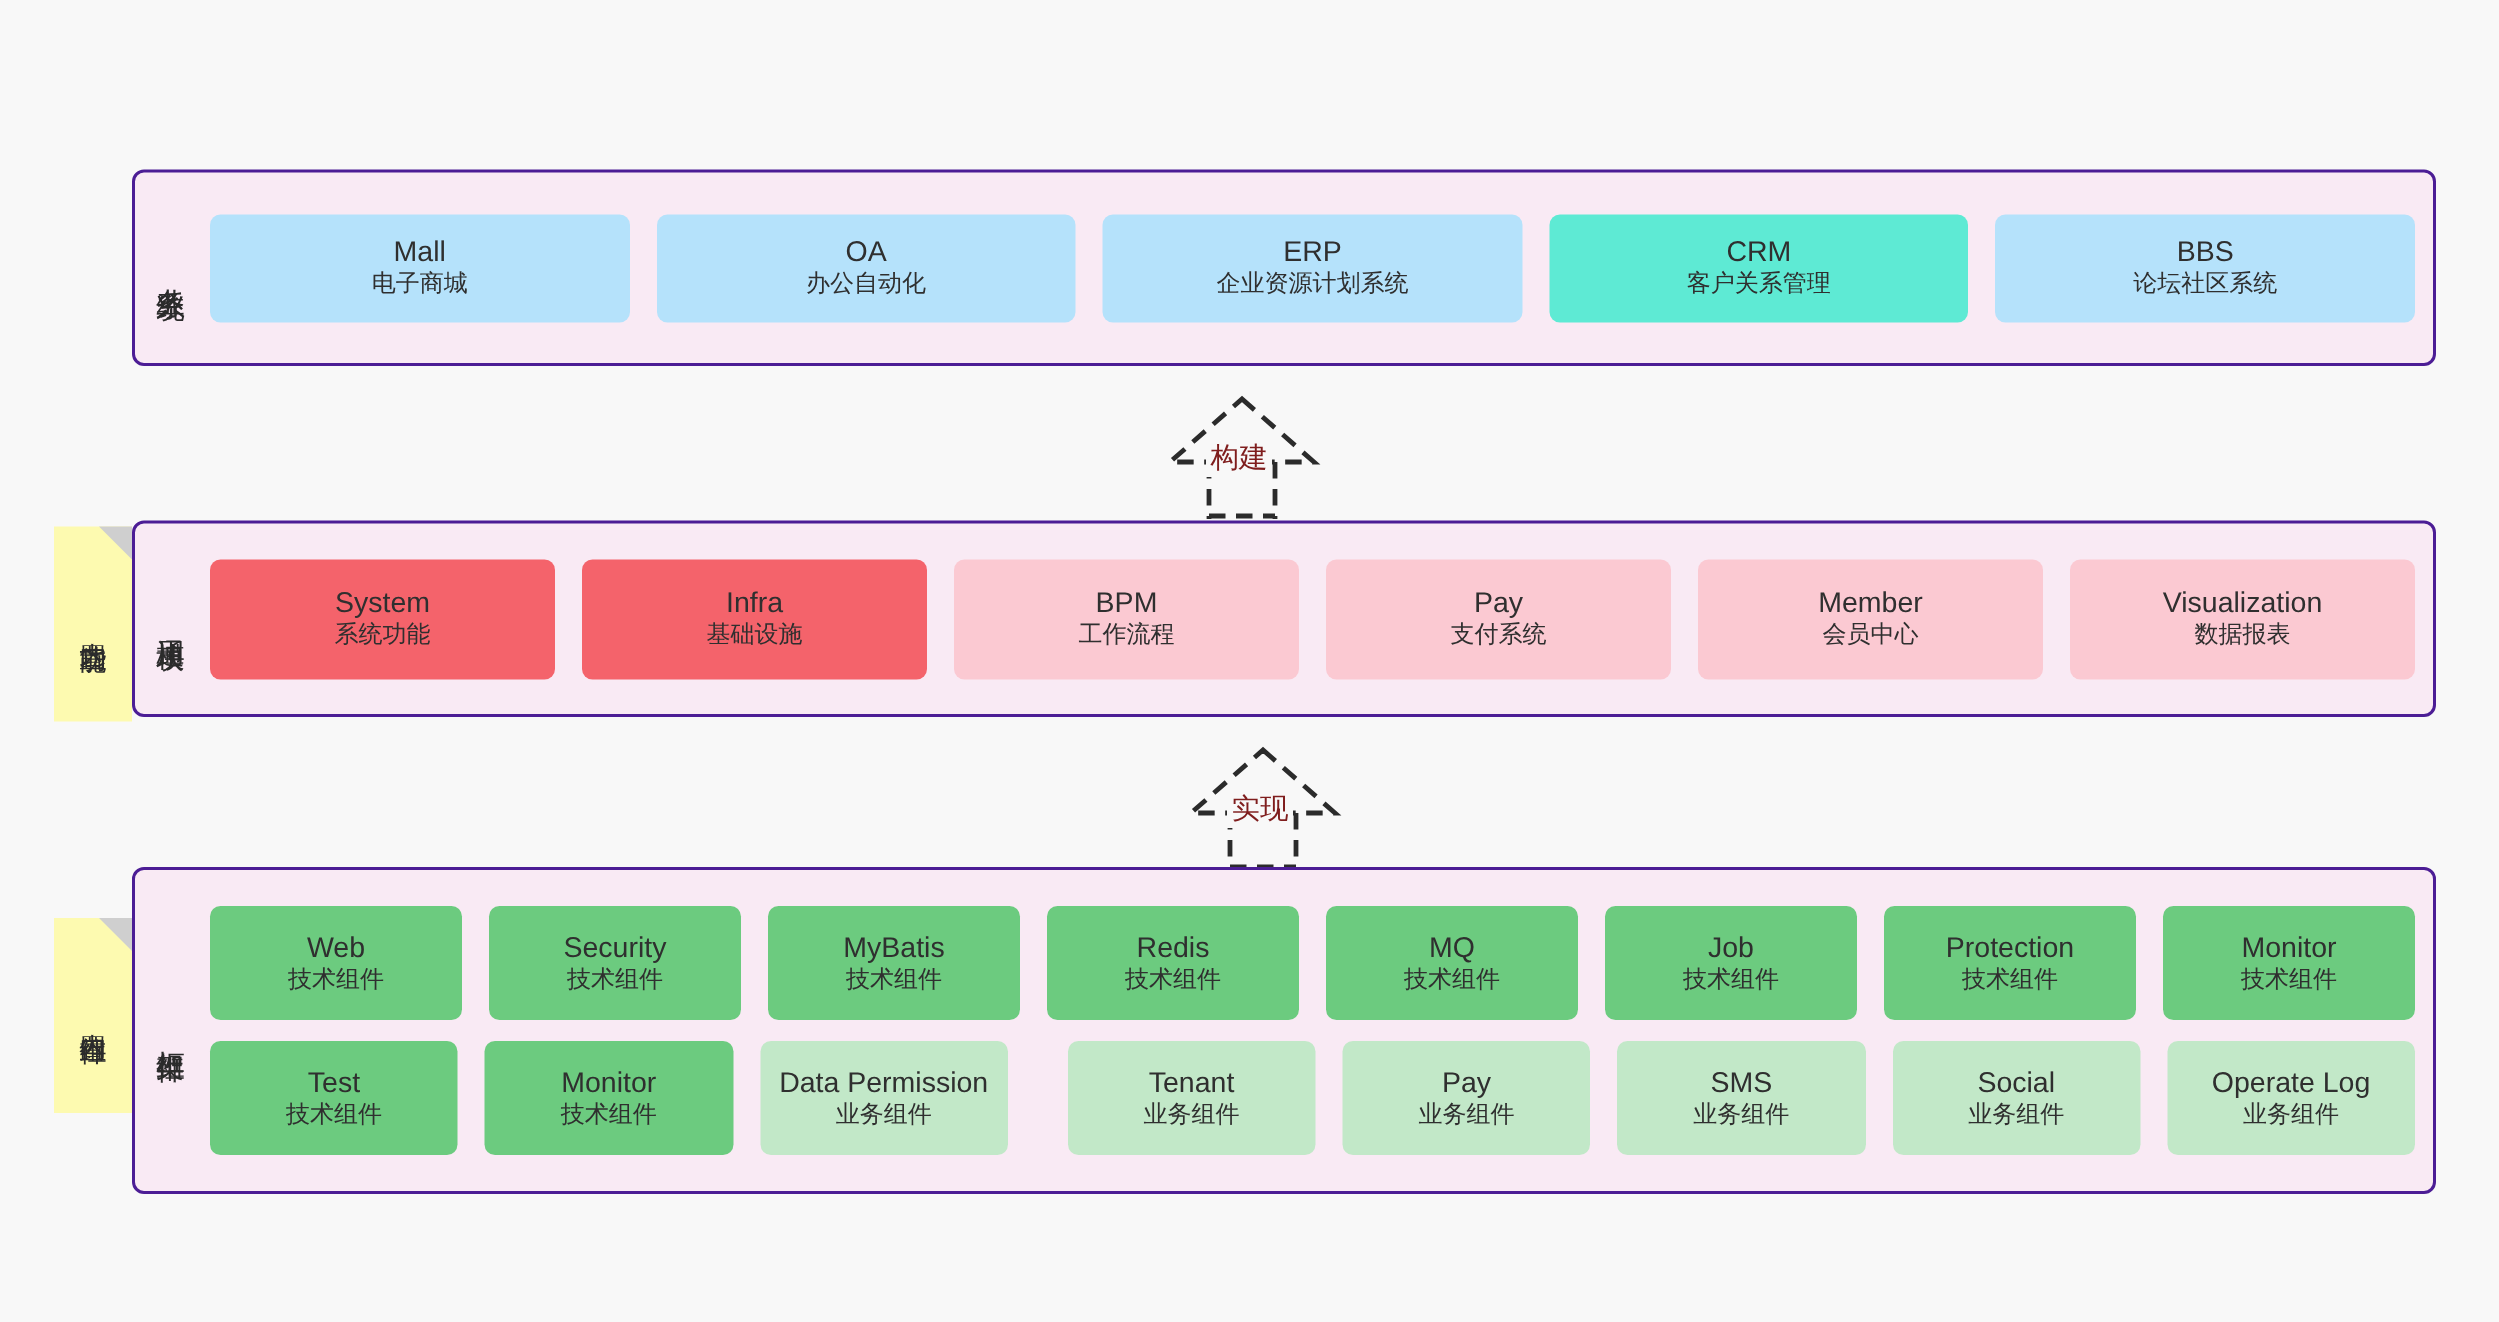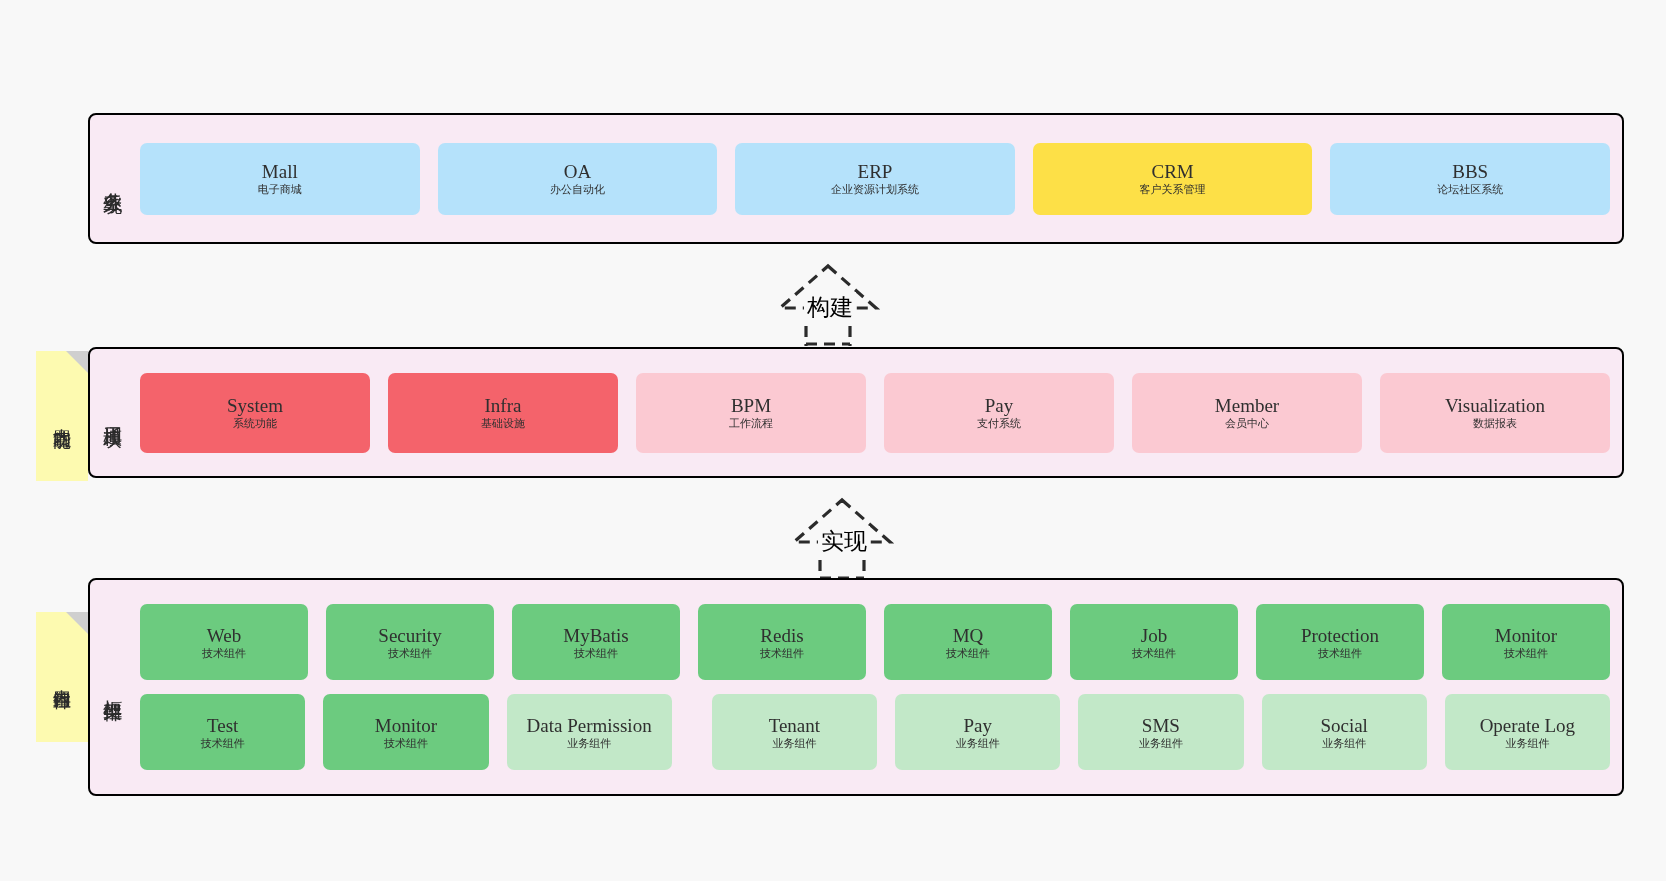--- a/index.html
+++ b/index.html
@@ -10,26 +10,25 @@
     color:#333;
     overflow:hidden;
     position:relative;
   }
   .canvas{position:absolute;inset:0;}
 
   
   .layer{
     position:absolute;
     background:#f9eaf4;
-    border:2px solid #000000;
+    border:2px solid #4c1d95;
     border-radius:8px;
     box-sizing:border-box;
     display:flex;
     align-items:stretch;
-    font-family:Liberation Serif, serif;
   }
   .layer-label{
     width:46px;
     flex:0 0 46px;
     display:flex;
     align-items:center;
     justify-content:center;
     font-size:19px;
     line-height:1.12;
     color:#2b2b2b;
@@ -59,21 +58,21 @@
     display:flex;
     flex-direction:column;
     align-items:center;
     justify-content:center;
     text-align:center;
     box-sizing:border-box;
     padding:4px 6px;
     line-height:1.22;
   }
   .card .t1{font-size:19px;color:#2f2f2f;}
-  .card .t2{font-size:11px;color:#2f2f2f;}
+  .card .t2{font-size:16px;color:#2f2f2f;}
 
   
   .note{
     position:absolute;
     background:#fdfab0;
     box-sizing:border-box;
     display:flex;
     align-items:center;
     justify-content:center;
     font-size:18px;
@@ -91,22 +90,22 @@
     width:0;height:0;
     border-top:22px solid #cfcfcf;
     border-left:22px solid transparent;
   }
 
   
   .conn{position:absolute;}
   .conn svg{display:block;overflow:visible;}
   .conn .conn-label{
     position:absolute;
-    font-size:23px;
-    color:#000000;
+    font-size:19px;
+    color:#7f1d1d;
     background:#f8f8f8;
     padding:0 3px;
     white-space:nowrap;
     user-select:none;
   }
 </style>
 </head>
 <body>
 
 <div class="canvas">
@@ -120,21 +119,21 @@
           <span class="t2">电子商城</span>
         </div>
         <div class="card" style="background:#b5e2fb;height:72px;">
           <span class="t1">OA</span>
           <span class="t2">办公自动化</span>
         </div>
         <div class="card" style="background:#b5e2fb;height:72px;">
           <span class="t1">ERP</span>
           <span class="t2">企业资源计划系统</span>
         </div>
-        <div class="card" style="background:#fde047;height:72px;">
+        <div class="card" style="background:#5eead4;height:72px;">
           <span class="t1">CRM</span>
           <span class="t2">客户关系管理</span>
         </div>
         <div class="card" style="background:#b5e2fb;height:72px;">
           <span class="t1">BBS</span>
           <span class="t2">论坛社区系统</span>
         </div>
       </div>
     </div>
   </div>

